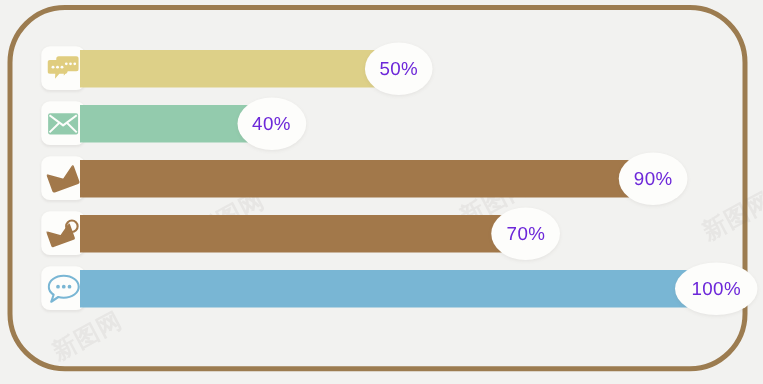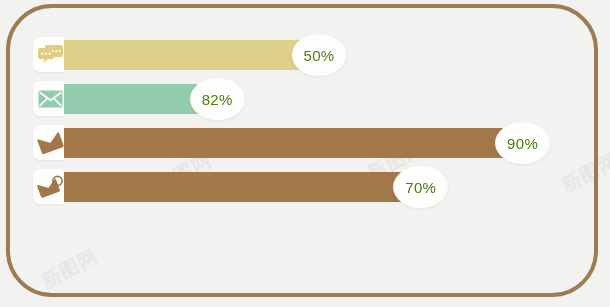--- a/index.html
+++ b/index.html
@@ -109,21 +109,21 @@
     box-sizing: border-box;
     background: #fdfdfb;
     border-radius: 50%/50%;
     display: flex;
     align-items: center;
     justify-content: center;
     box-shadow: 0 1px 3px rgba(120,110,95,0.10);
   }
   .pct-pill span {
     font-size: 15px;
-    color: #4d7c0f;
+    color: #6d28d9;
     font-family: "Liberation Sans", sans-serif;
     letter-spacing: 0.3px;
     white-space: nowrap;
   }
   .pct-pill.wide { min-width: 66px; }
 </style>
 </head>
 <body>
 
 <div id="stage">
@@ -170,21 +170,21 @@
           <svg width="25" height="18" viewBox="0 0 25 18">
             <rect x="0.5" y="0.5" width="24" height="17" rx="1.6" fill="#93cbad"></rect>
             <path d="M1.6 2.2 L12.5 10.3 L23.4 2.2" fill="none" stroke="#fdfdfb" stroke-width="1.7" stroke-linejoin="round"></path>
             <path d="M1.6 15.9 L9.3 8.4 M23.4 15.9 L15.7 8.4" fill="none" stroke="#fdfdfb" stroke-width="1.6"></path>
           </svg>
         </span>
       </div>
       <div class="bar-track">
         <div class="bar-fill" style="width:30%; background:#93cbad;"></div>
         <div class="pct-pill" style="left:calc(30% - 27px);">
-          <span>82%</span>
+          <span>40%</span>
         </div>
       </div>
     </div>
 
     <div class="bar-row">
       <div class="icon-tile">
         <span>
           <svg width="27" height="26" viewBox="0 0 27 26">
             <g transform="rotate(-20 13.5 13)">
               <rect x="2" y="5" width="23" height="16" rx="1.6" fill="#a2784a"></rect>
@@ -217,15 +217,35 @@
         </span>
       </div>
       <div class="bar-track">
         <div class="bar-fill" style="width:70%; background:#a2784a;"></div>
         <div class="pct-pill" style="left:calc(70% - 27px);">
           <span>70%</span>
         </div>
       </div>
     </div>
 
+    <div class="bar-row">
+      <div class="icon-tile">
+        <span>
+          <svg width="26" height="24" viewBox="0 0 26 24">
+            <path d="M13 1.6 C19.8 1.6 25 5.6 25 10.4 C25 15.2 19.8 19.2 13 19.2 C11.4 19.2 9.9 19 8.6 18.6 L3 22.4 L4.9 16.8 C2.5 15.2 1 12.9 1 10.4 C1 5.6 6.2 1.6 13 1.6 Z" fill="none" stroke="#79b6d4" stroke-width="1.7" stroke-linejoin="round"></path>
+            <g fill="#79b6d4">
+              <circle cx="8.4" cy="10.3" r="1.5"></circle>
+              <circle cx="13" cy="10.3" r="1.5"></circle>
+              <circle cx="17.6" cy="10.3" r="1.5"></circle>
+            </g>
+          </svg>
+        </span>
+      </div>
+      <div class="bar-track">
+        <div class="bar-fill" style="width:100%; background:#79b6d4;"></div>
+        <div class="pct-pill wide" style="left:calc(100% - 33px);">
+          <span>100%</span>
+        </div>
+      </div>
+    </div>
 
   </div>
 </div>
 
 </body></html>

